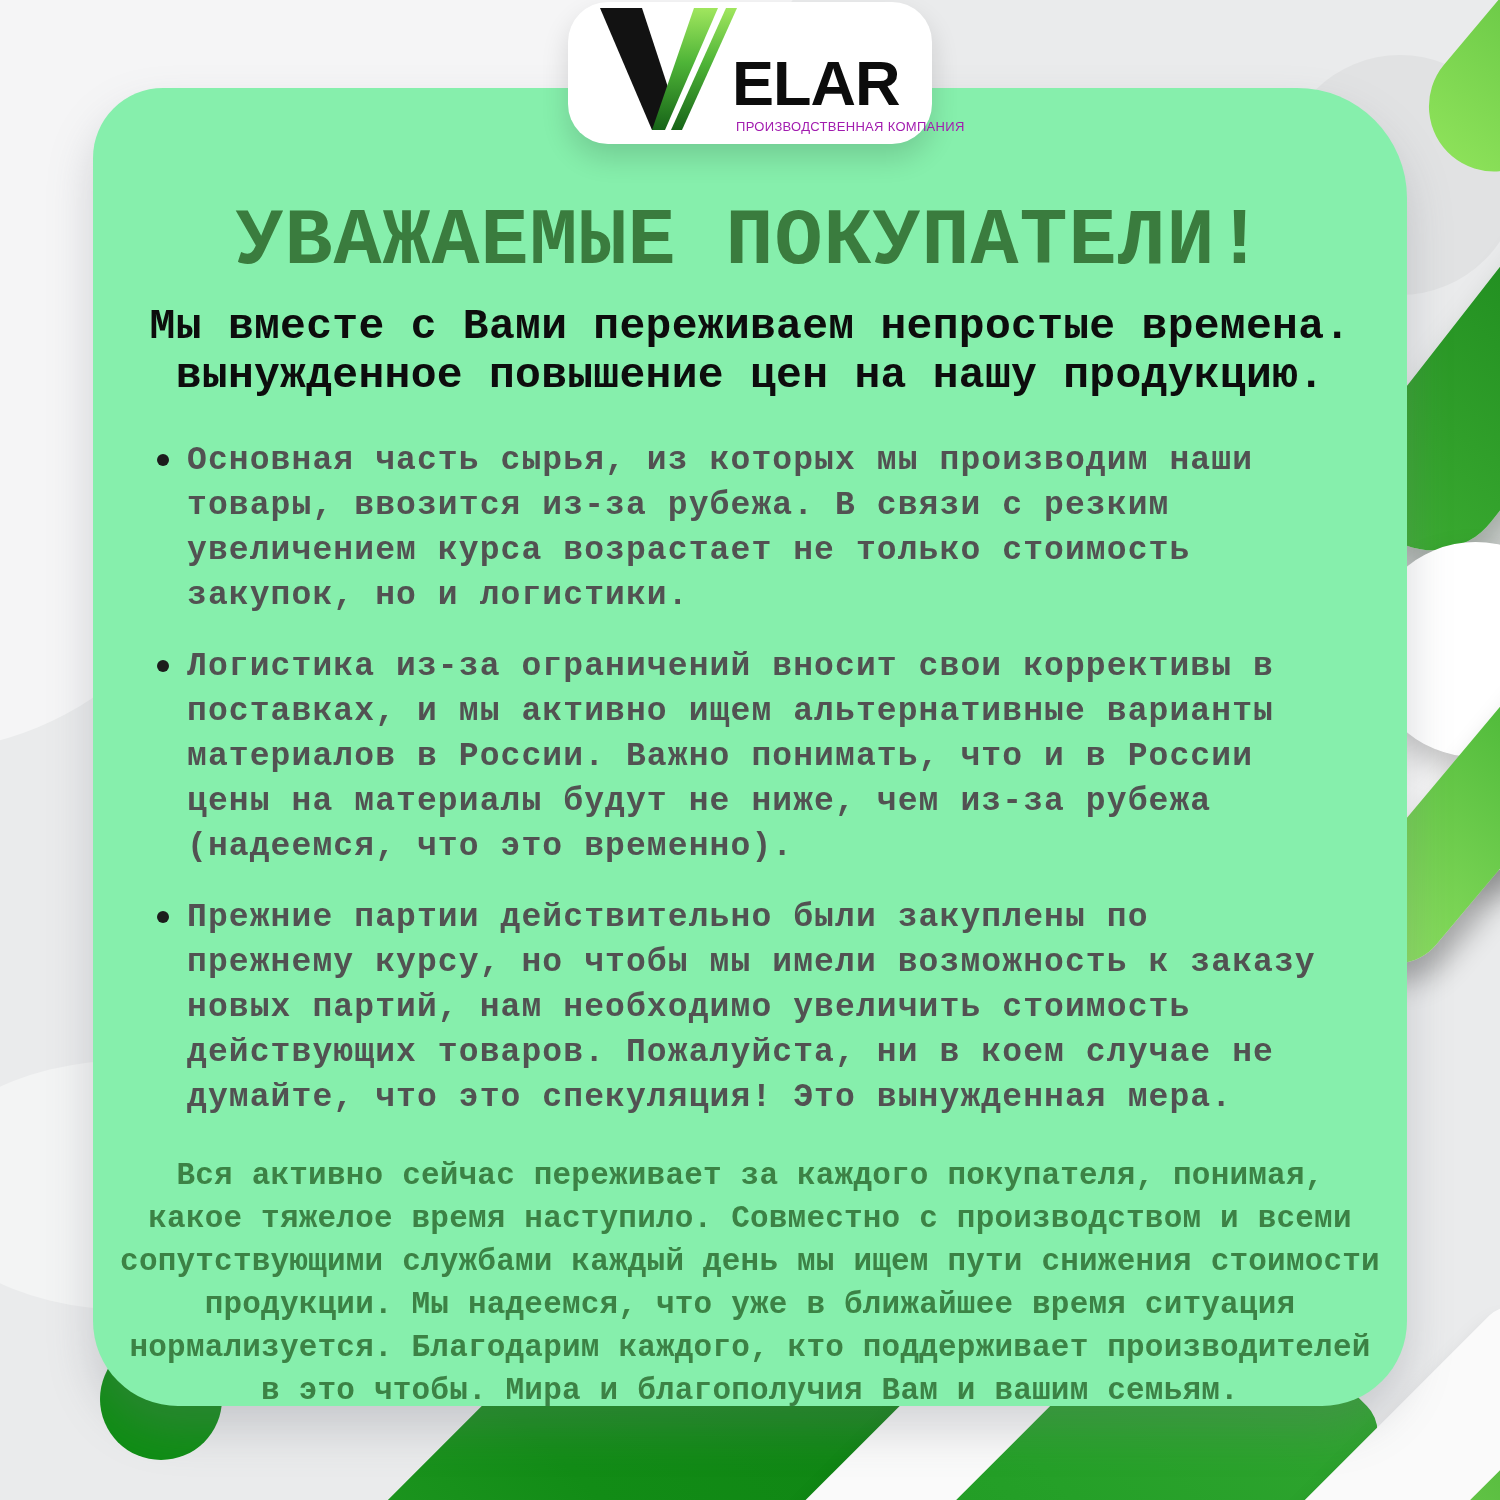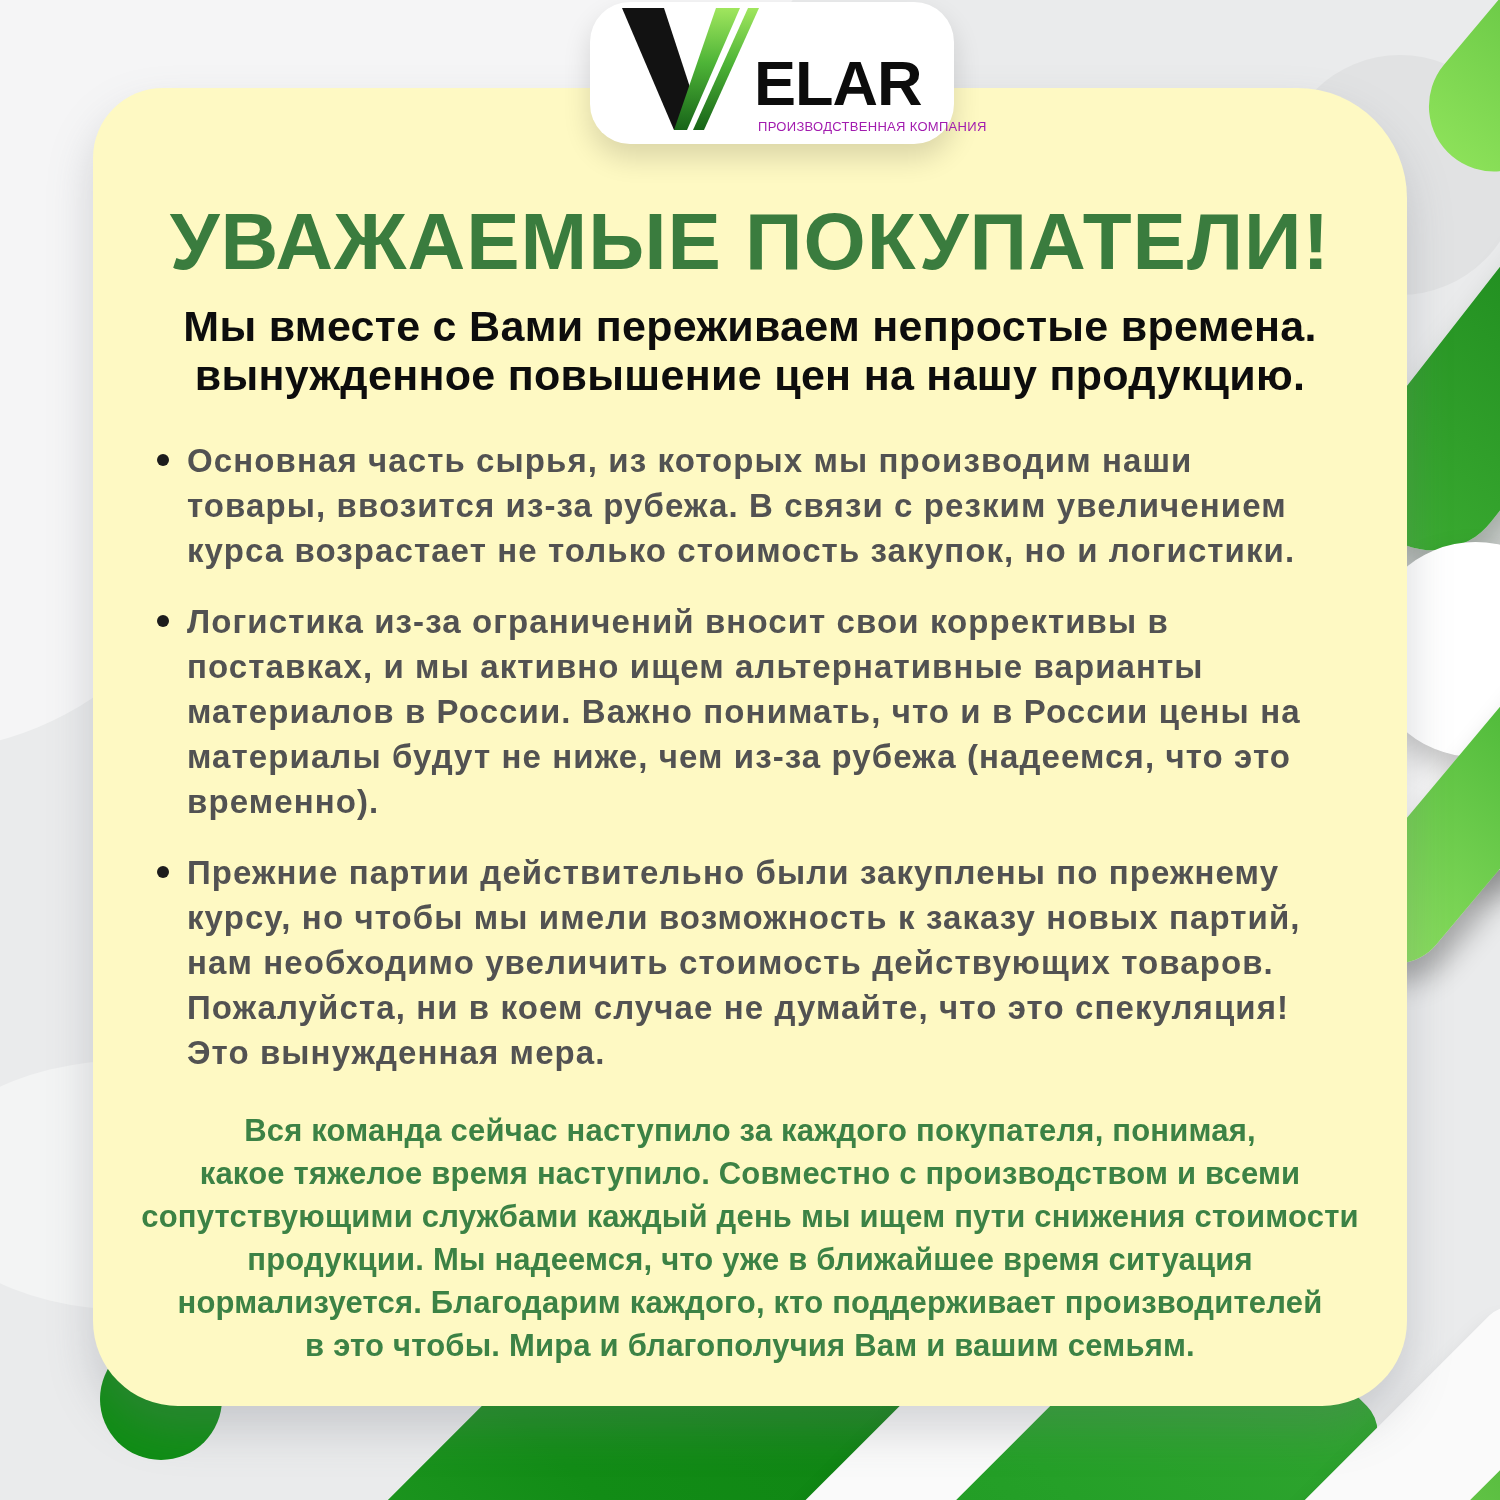--- a/index.html
+++ b/index.html
@@ -41,27 +41,27 @@
     background:radial-gradient(circle at 50% 25%,#63cc45,#2ba22c 75%);}
   #stripe-green-b2{left:720px;top:1450px;width:680px;height:260px;border-radius:36px;
     transform:rotate(-45deg);
     background:linear-gradient(90deg,#1b961e 0%,#25a028 60%,#2fa42f 100%);}
   #stripe-white-b2{left:1040px;top:1490px;width:620px;height:170px;border-radius:28px;
     transform:rotate(-45deg);background:#fafafa;box-shadow:-14px 14px 26px rgba(0,0,0,.2);}
   #stripe-corner-br{left:1315px;top:1440px;width:480px;height:120px;border-radius:60px;
     transform:rotate(-45deg);background:linear-gradient(90deg,#7ed957,#2f9e26);}
 
   
-  #card{position:absolute;left:93px;top:88px;width:1314px;height:1318px;background:#fef9c3;
+  #card{position:absolute;left:93px;top:88px;width:1314px;height:1318px;background:#86efac;
     border-radius:70px 110px 85px 85px;z-index:5;
-    box-shadow:0 24px 45px rgba(110,115,125,.28);overflow:hidden;}
+    box-shadow:0 24px 45px rgba(110,115,125,.28);overflow:hidden;font-family:Liberation Mono, monospace;}
 
   
   #badge{position:absolute;left:568px;top:2px;width:364px;height:142px;background:#ffffff;
-    border-radius:40px;z-index:6;box-shadow:0 14px 28px rgba(0,0,0,.14);margin-left:22px;}
+    border-radius:40px;z-index:6;box-shadow:0 14px 28px rgba(0,0,0,.14);}
   #v-mark{position:absolute;left:22px;top:6px;}
   #wordmark{position:absolute;left:164px;top:50px;font-size:63px;font-weight:700;
     letter-spacing:-1px;color:#0c0c0c;line-height:1;}
   #tagline{position:absolute;left:168px;top:117px;font-size:13px;letter-spacing:.3px;
     color:#a21caf;white-space:nowrap;font-weight:400;}
 
   
   #title{margin:110px 40px 0;text-align:center;font-size:80px;line-height:88px;
     font-weight:700;color:#3a7c3e;letter-spacing:1px;}
   #intro{margin-top:16px;text-align:center;font-size:43px;line-height:49px;
@@ -112,21 +112,21 @@
         <span class="dot"></span>
         <span>Логистика из-за ограничений вносит свои коррективы в поставках, и мы активно ищем альтернативные варианты материалов в России. Важно понимать, что и в России цены на материалы будут не ниже, чем из-за рубежа (надеемся, что это временно).</span>
       </li>
       <li>
         <span class="dot"></span>
         <span>Прежние партии действительно были закуплены по прежнему курсу, но чтобы мы имели возможность к заказу новых партий, нам необходимо увеличить стоимость действующих товаров. Пожалуйста, ни в коем случае не думайте, что это спекуляция! Это вынужденная мера.</span>
       </li>
     </ul>
 
     <div id="closing">
-      <div>Вся команда сейчас наступило за каждого покупателя, понимая,</div>
+      <div>Вся активно сейчас переживает за каждого покупателя, понимая,</div>
       <div>какое тяжелое время наступило. Совместно с производством и всеми</div>
       <div>сопутствующими службами каждый день мы ищем пути снижения стоимости</div>
       <div>продукции. Мы надеемся, что уже в ближайшее время ситуация</div>
       <div>нормализуется. Благодарим каждого, кто поддерживает производителей</div>
       <div>в это чтобы. Мира и благополучия Вам и вашим семьям.</div>
     </div>
   </div>
 
   <div id="badge">
     <svg id="v-mark" width="152" height="122" viewBox="0 0 152 122">

